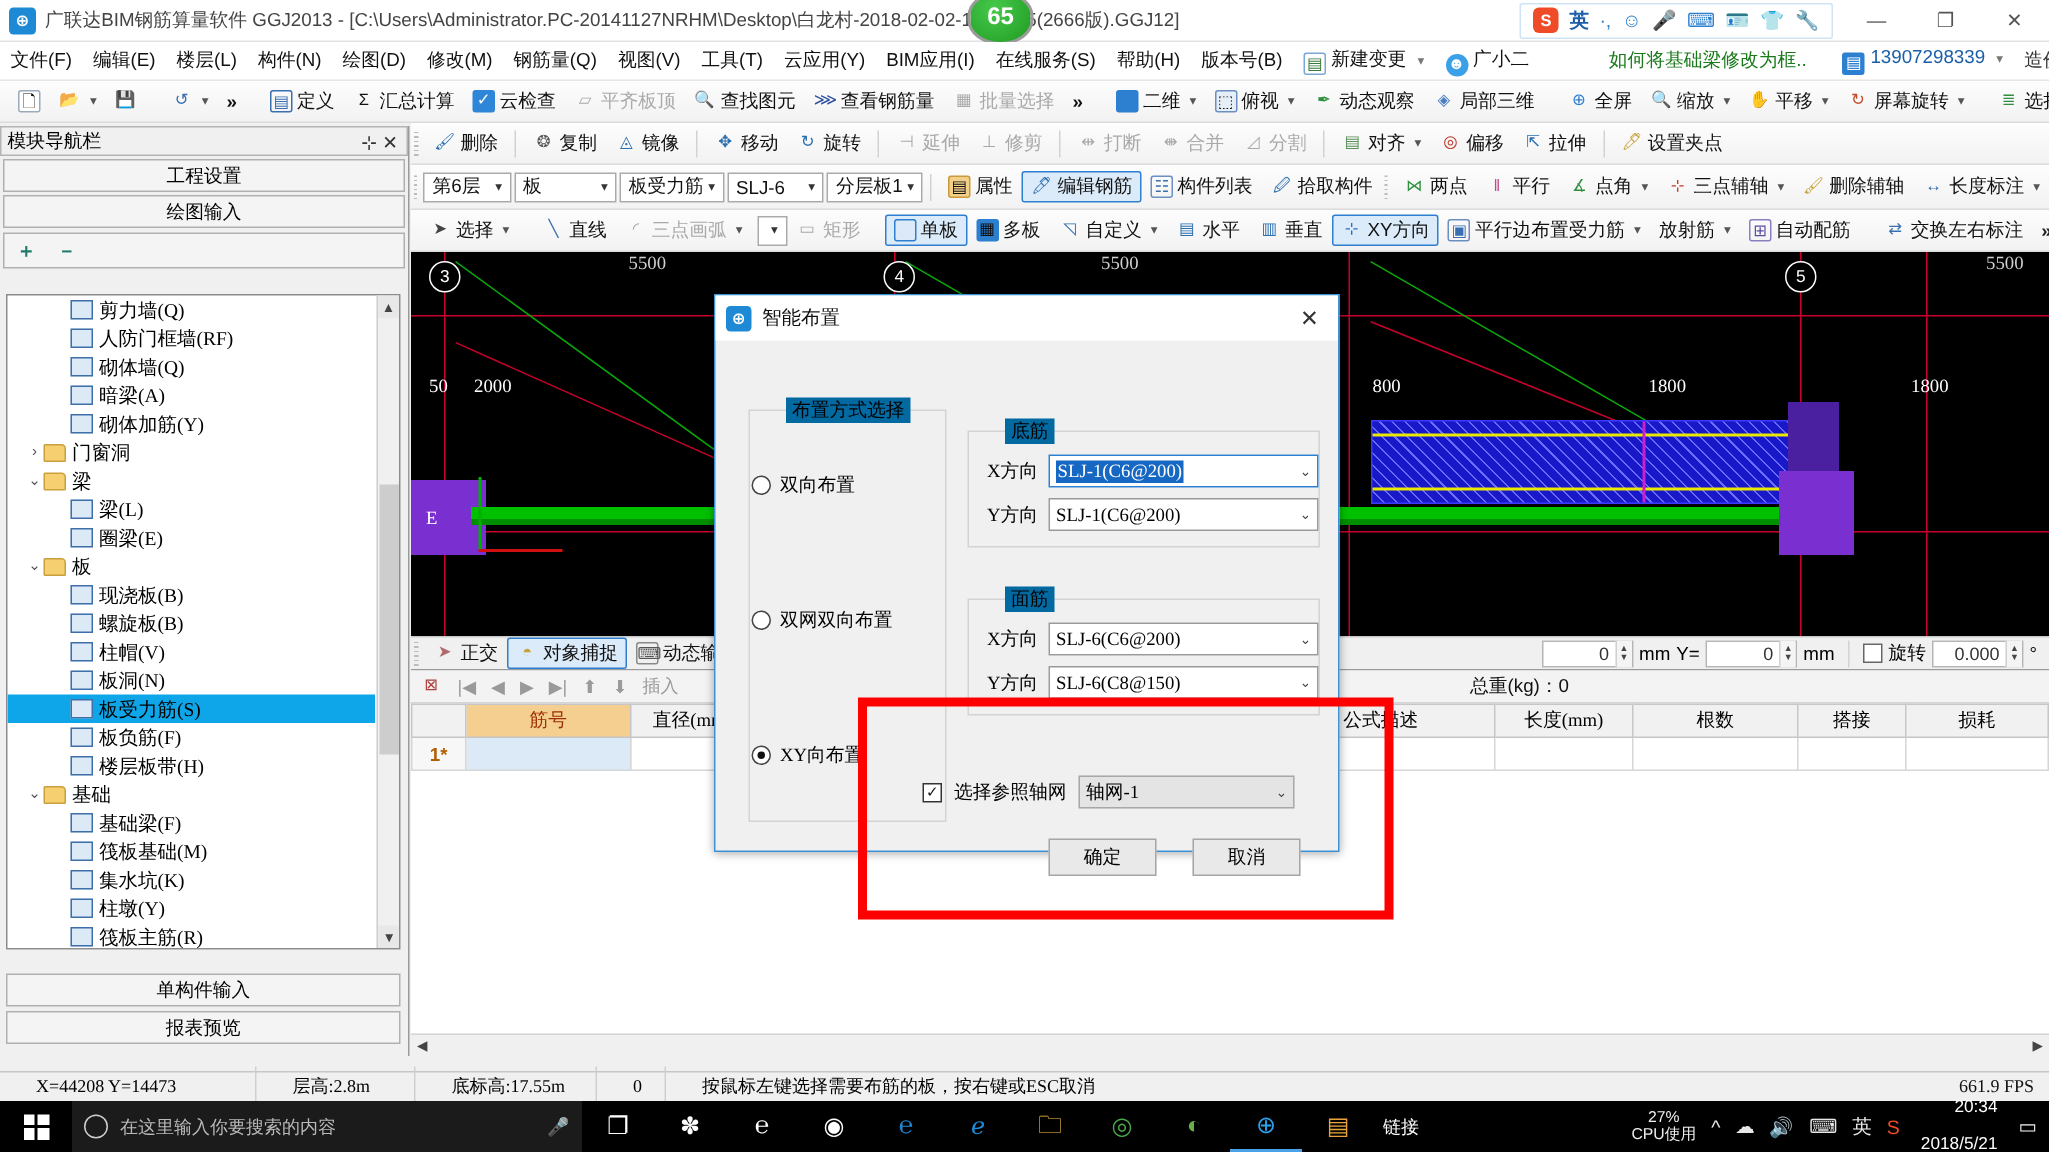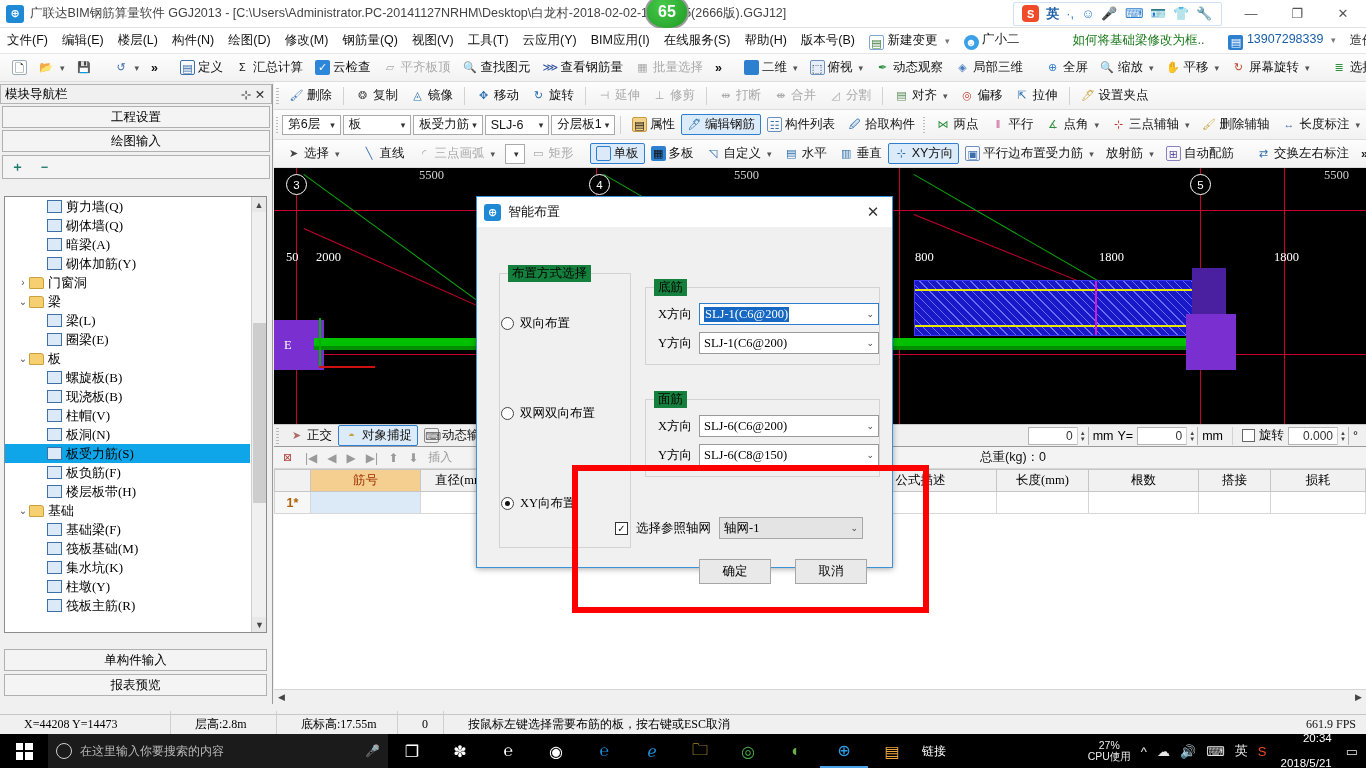--- a/index.html
+++ b/index.html
@@ -188,21 +188,21 @@
     z-index:40;
   }
   .dlg-title{height:30px;display:flex;align-items:center;padding:0 4px 0 7px;background:#fff;}
   .dlg-ico{width:17px;height:17px;border-radius:3px;background:#1e8ad6;color:#fff;font-size:11px;
            display:flex;align-items:center;justify-content:center;font-weight:bold;margin-right:7px;}
   .dlg-title .t{font-size:13px;color:#111;}
   .dlg-close{margin-left:auto;width:30px;height:28px;display:flex;align-items:center;justify-content:center;
              color:#333;font-size:15px;}
   .dlg-body{position:relative;height:341px;}
   .gb{position:absolute;border:1px solid #d3d3d3;}
-  .gb > .lg{position:absolute;top:-9px;left:8px;background:#15803d;padding:0 4px;font-size:12.5px;
+  .gb > .lg{position:absolute;top:-9px;left:24px;background:#0369a1;padding:0 4px;font-size:12.5px;
             font-family:Liberation Mono, monospace;}
   .radio{display:flex;align-items:center;gap:6px;font-size:12.5px;
          font-family:"Liberation Serif","DejaVu Serif",serif;}
   .rdot{width:13px;height:13px;border:1.5px solid #444;border-radius:50%;background:#fff;
         display:inline-block;position:relative;}
   .rdot.on::after{content:"";position:absolute;left:2.5px;top:2.5px;width:5px;height:5px;border-radius:50%;background:#111;}
   .fld{display:flex;align-items:center;margin-bottom:9px;}
   .fld .lb{width:54px;font-size:12.5px;font-family:"Liberation Serif","DejaVu Serif",serif;text-align:right;padding-right:7px;}
   .select{
     width:180px;height:22px;border:1px solid #9a9a9a;background:#fff;
@@ -638,20 +638,25 @@
     <div class="tree">
       <div class="tree-inner" id="tree-inner">
           <div class="trow ind2">
             <span class="exp"></span>
             <span class="titem"></span>
             <span class="tlabel">剪力墙(Q)</span>
           </div>
           <div class="trow ind2">
             <span class="exp"></span>
             <span class="titem"></span>
+            <span class="tlabel">人防门框墙(RF)</span>
+          </div>
+          <div class="trow ind2">
+            <span class="exp"></span>
+            <span class="titem"></span>
             <span class="tlabel">砌体墙(Q)</span>
           </div>
           <div class="trow ind2">
             <span class="exp"></span>
             <span class="titem"></span>
             <span class="tlabel">暗梁(A)</span>
           </div>
           <div class="trow ind2">
             <span class="exp"></span>
             <span class="titem"></span>
@@ -678,26 +683,26 @@
             <span class="tlabel">圈梁(E)</span>
           </div>
           <div class="trow ind1">
             <span class="exp">⌄</span>
             <span class="folder"></span>
             <span class="tlabel">板</span>
           </div>
           <div class="trow ind2">
             <span class="exp"></span>
             <span class="titem"></span>
+            <span class="tlabel">现浇板(B)</span>
+          </div>
+          <div class="trow ind2">
+            <span class="exp"></span>
+            <span class="titem"></span>
             <span class="tlabel">螺旋板(B)</span>
-          </div>
-          <div class="trow ind2">
-            <span class="exp"></span>
-            <span class="titem"></span>
-            <span class="tlabel">现浇板(B)</span>
           </div>
           <div class="trow ind2">
             <span class="exp"></span>
             <span class="titem"></span>
             <span class="tlabel">柱帽(V)</span>
           </div>
           <div class="trow ind2">
             <span class="exp"></span>
             <span class="titem"></span>
             <span class="tlabel">板洞(N)</span>

